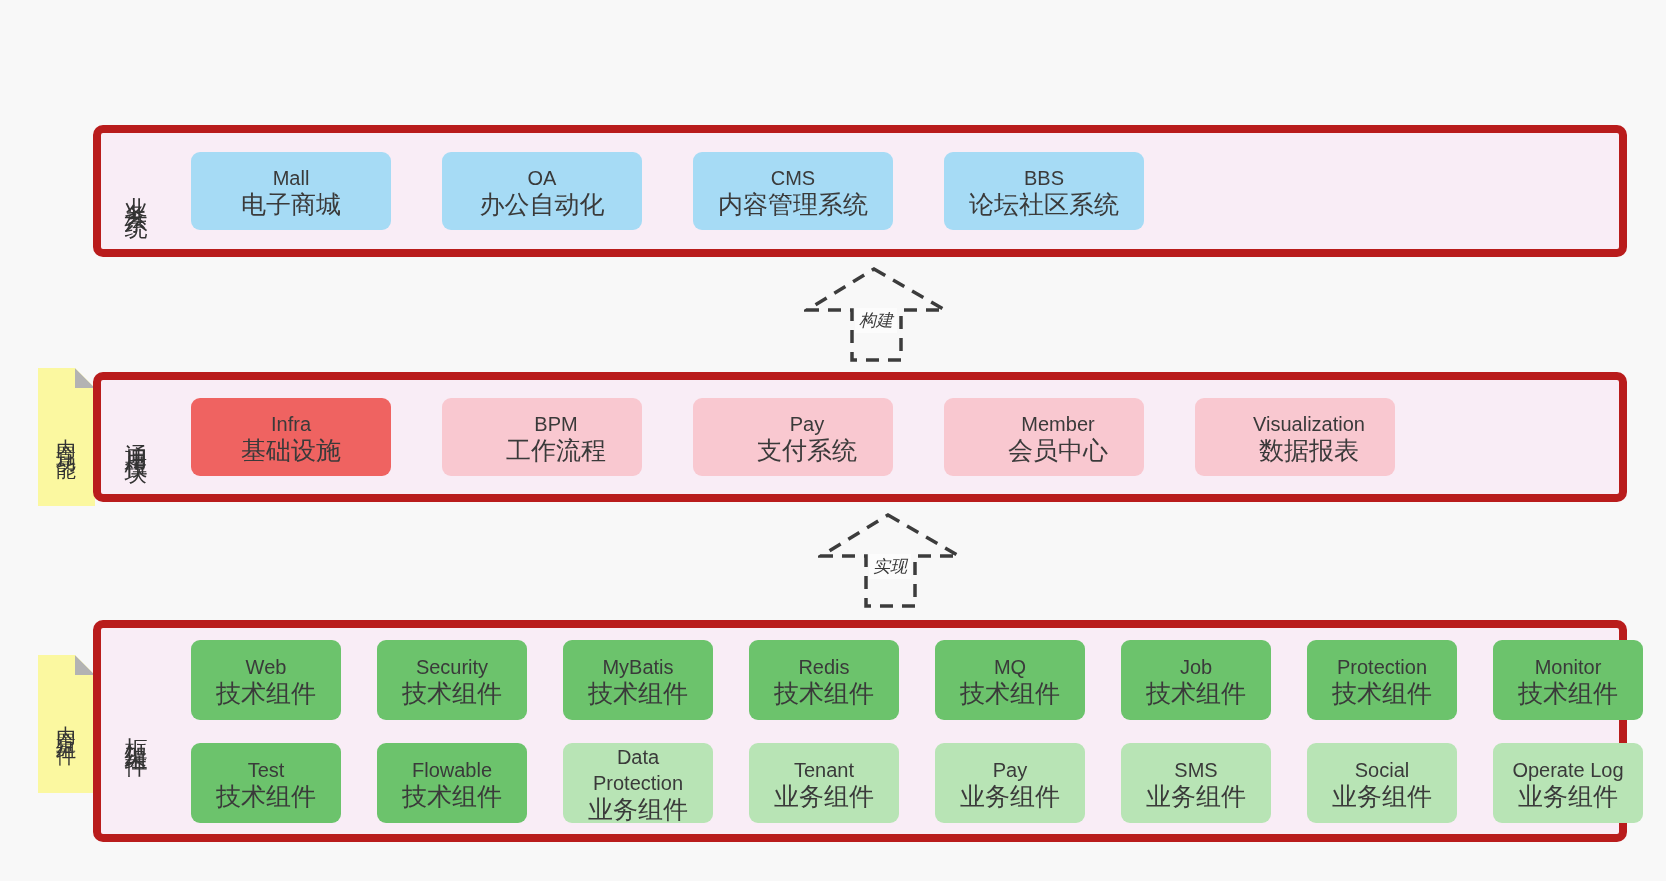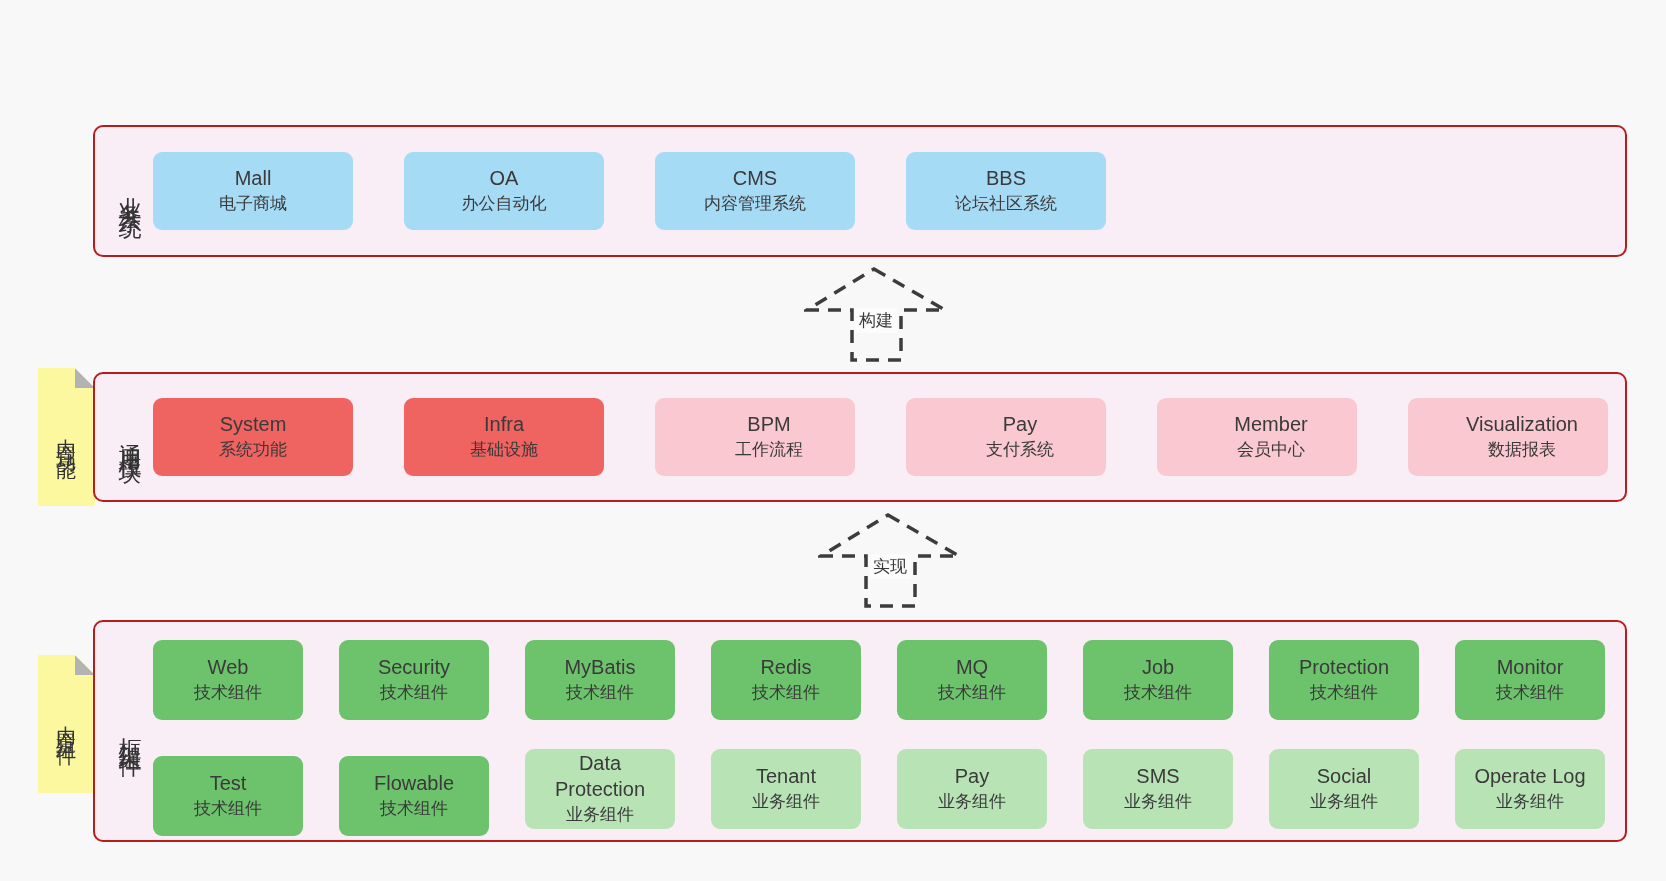--- a/index.html
+++ b/index.html
@@ -4,58 +4,58 @@
 <style>
   html,body { margin:0; padding:0; background:#f8f8f8; }
   .canvas {
     position:relative; width:1666px; height:881px;
     background:#f8f8f8; overflow:hidden;
     font-family:"Liberation Sans","DejaVu Sans",sans-serif;
     color:#3a3a3a;
   }
   .layer {
     position:absolute; left:93px; width:1534px;
-    background:#f9edf6; border:2px solid #b91c1c; border-radius:10px;
+    background:#f9edf6; border:8px solid #b91c1c; border-radius:10px;
     box-sizing:border-box; display:flex; align-items:center;
-    padding-left:12px; z-index:2;
+    padding-left:12px; z-index:2;gap:32px;
   }
   .label-col { width:46px; height:100%; display:flex; align-items:center; justify-content:center; flex:none; }
   .v-label {
     writing-mode:vertical-rl; text-orientation:upright;
     font-size:23px; letter-spacing:6px; color:#333; line-height:1;
   }
   .box-row { display:flex; gap:51px; align-items:center; }
   .box-grid { display:flex; flex-direction:column; gap:23px; }
   .box-grid .box-row { gap:36px; }
   .box {
     border-radius:9px; display:flex; flex-direction:column;
     align-items:center; justify-content:center; text-align:center;
     box-sizing:border-box; padding:2px 8px;
   }
   .big  { width:200px; height:78px; }
   .small{ width:150px; height:80px; }
   .box-name { font-size:20px; line-height:26px; }
-  .box-desc { font-size:17px; line-height:26px; }
+  .box-desc { font-size:25px; line-height:26px; }
   .blue  { background:#a6dbf5; }
   .red   { background:#ef6361; }
   .pink  { background:#f9c8d0;padding-left:36px; }
-  .gdark { background:#6cc36c;margin-top:13px; }
+  .gdark { background:#6cc36c; }
   .glight{ background:#b8e4b5; }
   .note {
     position:absolute; left:38px; width:57px; height:138px;
     background:#fbf8a0; z-index:1;
     clip-path:polygon(0 0, calc(100% - 20px) 0, 100% 20px, 100% 100%, 0 100%);
     display:flex; align-items:center; justify-content:center;
   }
   .note::before {
     content:""; position:absolute; top:0; right:0; width:20px; height:20px;
     background:#b3b3b3; clip-path:polygon(0 0, 100% 100%, 0 100%);
   }
   .note .v-label { font-size:20px; letter-spacing:7px; }
-  .arrow { position:absolute; width:144px; height:98px; z-index:1; }
+  .arrow { position:absolute; width:144px; height:98px; z-index:1;font-style:italic; }
   .arrow svg { position:absolute; left:0; top:0; }
   .arrow-path {
     fill:none; stroke:#3c3c3c; stroke-width:3.5;
     stroke-dasharray:13 9;
   }
   .arrow-label {
     position:absolute; top:42px; left:50%; transform:translateX(-50%);
     background:#fcfcfc; padding:1px 4px; font-size:17px; color:#3a3a3a;
     white-space:nowrap;
   }
@@ -99,24 +99,20 @@
   <div class="note" style="top:368px;">
     <span class="v-label">内置功能</span>
   </div>
 
   <div class="layer" style="top:372px; height:130px;">
     <div class="label-col">
       <span class="v-label">通用模块</span>
     </div>
     <div class="box-row">
       <div class="box big red">
-        <div class="box-name">System</div>
-        <div class="box-desc">系统功能</div>
-      </div>
-      <div class="box big red">
         <div class="box-name">Infra</div>
         <div class="box-desc">基础设施</div>
       </div>
       <div class="box big pink">
         <div class="box-name">BPM</div>
         <div class="box-desc">工作流程</div>
       </div>
       <div class="box big pink">
         <div class="box-name">Pay</div>
         <div class="box-desc">支付系统</div>

